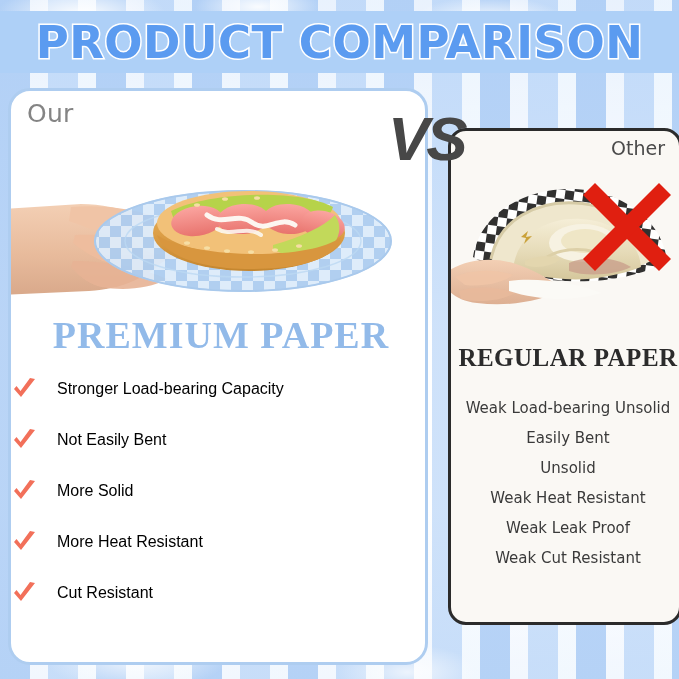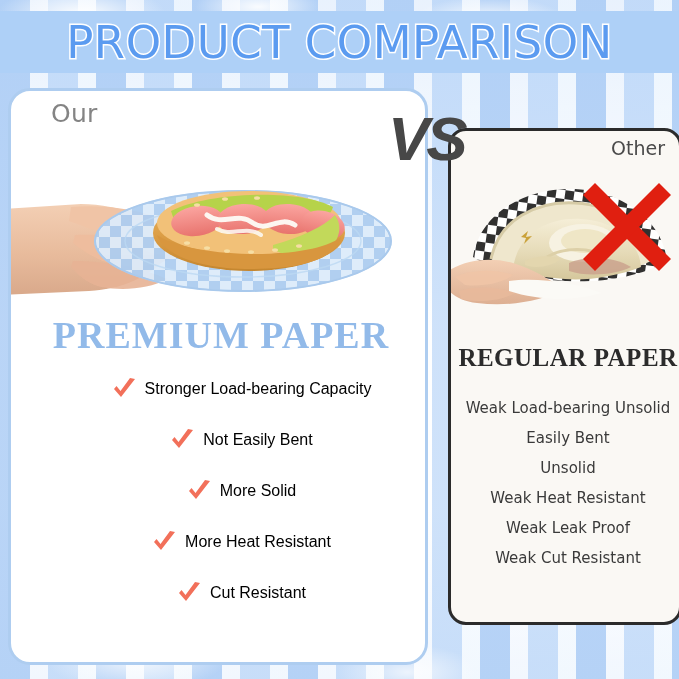--- a/index.html
+++ b/index.html
@@ -46,21 +46,21 @@
     left: 0; top: 11px;
     width: 679px; height: 62px;
     background: #aed0f7;
     display: flex;
     align-items: center;
     justify-content: center;
     z-index: 4;
   }
   .banner-title {
     font-family: "DejaVu Sans", sans-serif;
-    font-weight: normal;
+    font-weight: bold;
     font-size: 45px;
     letter-spacing: 0.5px;
     color: #5b9bf0;
     -webkit-text-stroke: 3px #ffffff;
     paint-order: stroke fill;
     text-stroke: 3px #ffffff;
     white-space: nowrap;
     line-height: 1;
   }
 
@@ -75,21 +75,20 @@
     z-index: 2;
     overflow: hidden;
   }
   .label-our {
     position: absolute;
     left: 16px; top: 8px;
     font-size: 25px;
     color: #848484;
     font-family: "DejaVu Sans", sans-serif;
     letter-spacing: 0.3px;
-    margin-left: 24px;
   }
 
   
   .photo-left {
     position: absolute;
     left: 0; top: 58px;
     width: 420px; height: 170px;
   }
 
   
@@ -105,24 +104,22 @@
     letter-spacing: 1px;
   }
   .list-left {
     position: absolute;
     left: 0; top: 272px;
     width: 420px;
   }
   .item-left {
     display: flex;
     align-items: center;
-    justify-content: center;
     height: 51px;
-    gap: 8px;
-    margin-left: 40px;
+    gap: 20px;
   }
   .check-icon {
     flex: 0 0 auto;
     width: 26px; height: 26px;
     display: block;
   }
 
   
   .vs {
     position: absolute;

